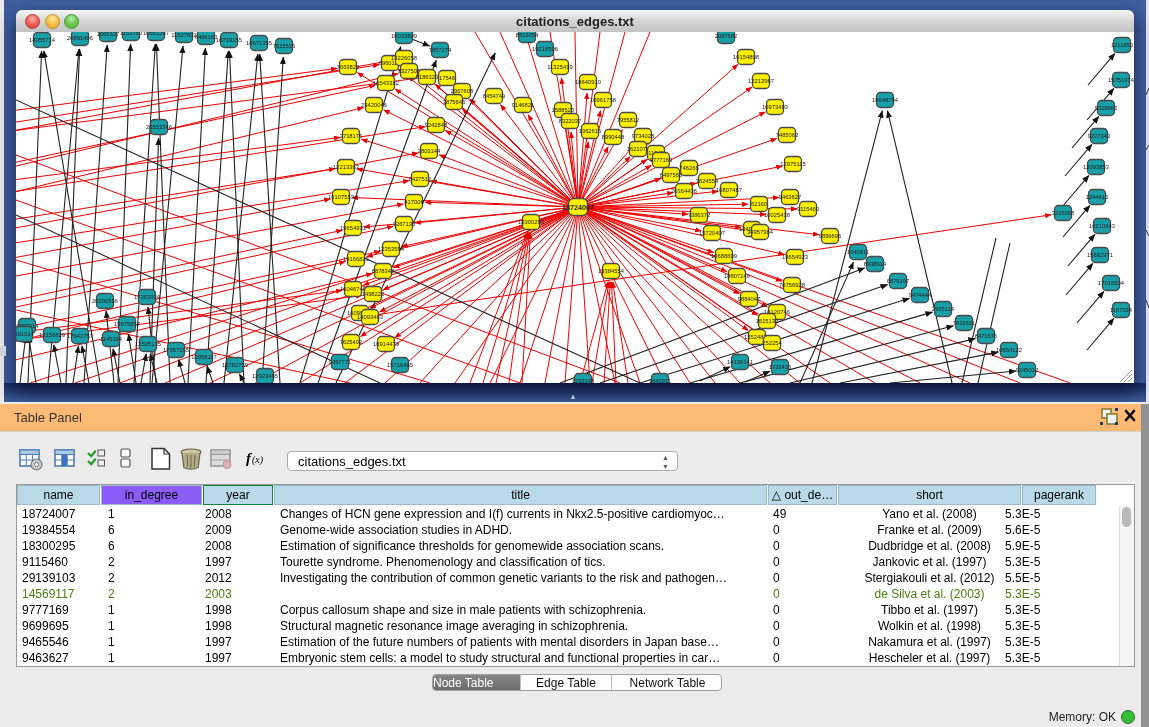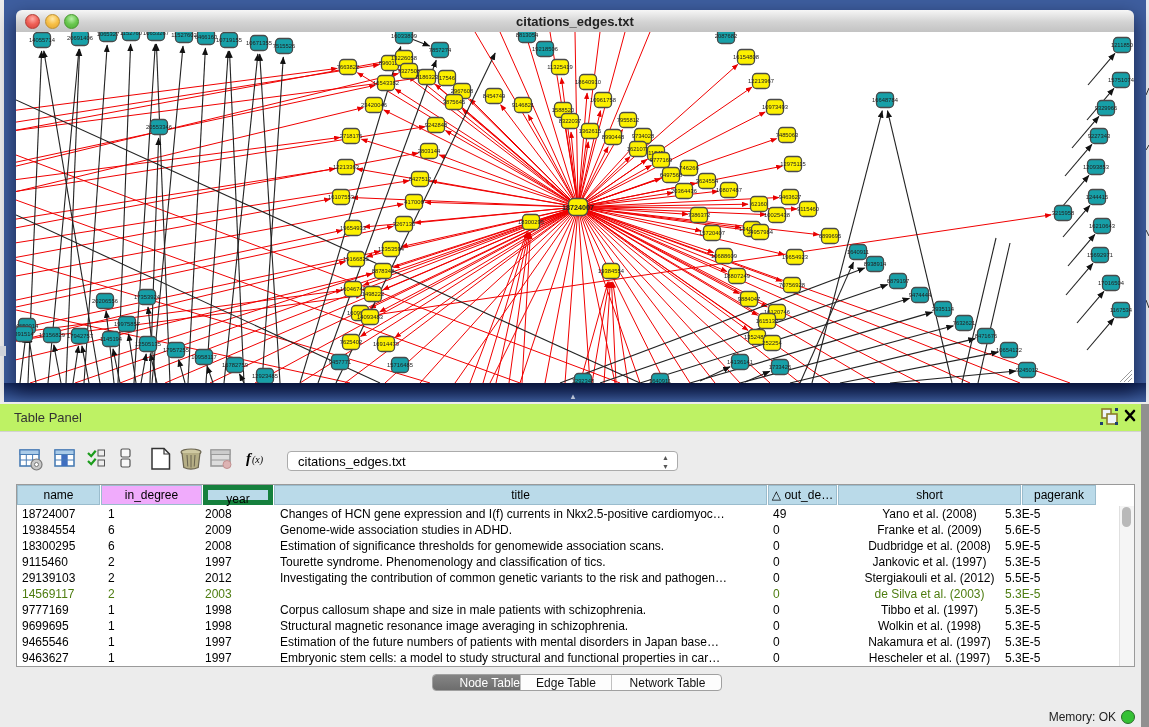--- a/index.html
+++ b/index.html
@@ -508,21 +508,21 @@
           <line x1="1128" y1="382" x2="1132" y2="378"></line>
         </g>
       </svg>
  </div>
 </div>
 <div style="position:absolute;left:566px;top:393px;width:14px;height:6px;color:#b9c2d4;font-size:9px;line-height:6px;text-align:center">▴</div>
 
 <div style="position:absolute;left:0;top:346px;width:6px;height:10px;background:#cfd3da"></div>
 
 <div style="position:absolute;left:0;top:402px;width:1149px;height:325px;background:#ececec"></div>
-<div style="position:absolute;left:0;top:404px;width:1141px;height:27px;background:#bef264;border-bottom:1px solid #d2d2d2">
+<div style="position:absolute;left:0;top:404px;width:1141px;height:27px;background:#fdba74;border-bottom:1px solid #d2d2d2">
  <div style="position:absolute;left:14px;top:6px;font-size:13px;color:#333">Table Panel</div>
 </div>
 <svg width="40" height="20" viewBox="0 0 40 20" style="position:absolute;left:1098px;top:407px">
 <rect x="4" y="2" width="9" height="9" fill="#eef3fa" stroke="#8a7d2a" stroke-width="1.6"></rect>
 <rect x="9" y="7" width="10" height="10" fill="#eef3fa" stroke="#8a7d2a" stroke-width="1.6"></rect>
 <rect x="17" y="1" width="3" height="3" fill="#1c3f6e"></rect>
 <rect x="2" y="15" width="3" height="3" fill="#1c3f6e"></rect>
 <rect x="17" y="15" width="3" height="3" fill="#1c3f6e"></rect>
 <path d="M28 4 L36 13 M36 4 L28 13" stroke="#000" stroke-width="2.6" stroke-linecap="round"></path>
 </svg>
@@ -565,22 +565,22 @@
 </g>
 </svg>
 
 <div style="position:absolute;left:287px;top:451px;width:391px;height:20px;background:#fff;border:1px solid #ababab;border-radius:4px;box-sizing:border-box">
  <div style="position:absolute;left:10px;top:2px;font-size:13px;color:#000">citations_edges.txt</div>
  <div style="position:absolute;right:8px;top:1px;font-size:7px;color:#555;line-height:9px">▲<br>▼</div>
 </div>
 
 <div style="position:absolute;left:16px;top:484px;width:1119px;height:183px;background:#fff;border:1px solid #9a9a9a;box-sizing:border-box"></div>
 <div style="position:absolute;left:17px;top:485px;width:83px;height:20px;background:#badae9;border:1px solid #9abccd;box-sizing:border-box;font-size:12px;color:#000;text-align:center;line-height:19px">name</div>
-<div style="position:absolute;left:101px;top:485px;width:101px;height:20px;background:#f0abfc;border:1px solid #9abccd;box-sizing:border-box;font-size:12px;color:#000;text-align:center;line-height:19px">in_degree</div>
-<div style="position:absolute;left:203px;top:485px;width:70px;height:20px;background:#badae9;border:5px solid #15803d;box-sizing:border-box;font-size:12px;color:#000;text-align:center;line-height:19px">year</div>
+<div style="position:absolute;left:101px;top:485px;width:101px;height:20px;background:#8b5cf6;border:1px solid #9abccd;box-sizing:border-box;font-size:12px;color:#000;text-align:center;line-height:19px">in_degree</div>
+<div style="position:absolute;left:203px;top:485px;width:70px;height:20px;background:#badae9;border:1px solid #15803d;box-sizing:border-box;font-size:12px;color:#000;text-align:center;line-height:19px">year</div>
 <div style="position:absolute;left:274px;top:485px;width:493px;height:20px;background:#badae9;border:1px solid #9abccd;box-sizing:border-box;font-size:12px;color:#000;text-align:center;line-height:19px">title</div>
 <div style="position:absolute;left:768px;top:485px;width:69px;height:20px;background:#badae9;border:1px solid #9abccd;box-sizing:border-box;font-size:12px;color:#000;text-align:center;line-height:19px">△ out_de…</div>
 <div style="position:absolute;left:838px;top:485px;width:183px;height:20px;background:#badae9;border:1px solid #9abccd;box-sizing:border-box;font-size:12px;color:#000;text-align:center;line-height:19px">short</div>
 <div style="position:absolute;left:1022px;top:485px;width:74px;height:20px;background:#badae9;border:1px solid #9abccd;box-sizing:border-box;font-size:12px;color:#000;text-align:center;line-height:19px">pagerank</div>
 <div style="position:absolute;left:0;top:506px;width:1102px;height:16px;font-size:12px;color:#000;white-space:nowrap">
     <span style="position:absolute;left:22px;top:1px">18724007</span>
     <span style="position:absolute;left:108px;top:1px">1</span>
     <span style="position:absolute;left:205px;top:1px">2008</span>
     <span style="position:absolute;left:280px;top:1px">Changes of HCN gene expression and I(f) currents in Nkx2.5-positive cardiomyoc…</span>
     <span style="position:absolute;left:773px;top:1px">49</span>
@@ -666,20 +666,20 @@
     <span style="position:absolute;left:773px;top:1px">0</span>
     <span style="position:absolute;left:838px;width:183px;top:1px;text-align:center">Hescheler et al. (1997)</span>
     <span style="position:absolute;left:1005px;top:1px">5.3E-5</span>
   </div>
 
 <div style="position:absolute;left:1119px;top:506px;width:14px;height:160px;background:#f5f5f5;border-left:1px solid #e0e0e0">
  <div style="position:absolute;left:2px;top:1px;width:9px;height:20px;border-radius:5px;background:#b9b9b9"></div>
 </div>
 
 <div style="position:absolute;left:432px;top:674px;width:290px;height:17px;border:1px solid #a0a0a0;border-radius:4px;background:#fdfdfd;box-sizing:border-box;overflow:hidden">
- <div style="position:absolute;left:0;top:0;width:87px;height:17px;background:linear-gradient(#858585,#6a6a6a);color:#fff;text-align:right;font-size:12px;line-height:16px">Node Table</div>
+ <div style="position:absolute;left:0;top:0;width:87px;height:17px;background:linear-gradient(#858585,#6a6a6a);color:#fff;text-align:left;font-size:12px;line-height:16px">Node Table</div>
  <div style="position:absolute;left:87px;top:0;width:92px;height:17px;border-right:1px solid #c0c0c0;border-left:1px solid #c0c0c0;color:#111;text-align:center;font-size:12px;line-height:16px;box-sizing:border-box">Edge Table</div>
  <div style="position:absolute;left:179px;top:0;width:111px;height:17px;color:#111;text-align:center;font-size:12px;line-height:16px">Network Table</div>
 </div>
 
 <div style="position:absolute;left:1048px;top:710px;width:68px;text-align:right;font-size:12px;color:#222">Memory: OK</div>
 <div style="position:absolute;left:1121px;top:710px;width:12px;height:12px;border-radius:50%;background:#35c135;border:1px solid #2a6b2a"></div>
 
 <div style="position:absolute;left:1141px;top:404px;width:8px;height:323px;background:#909090"></div>
 </body></html>

